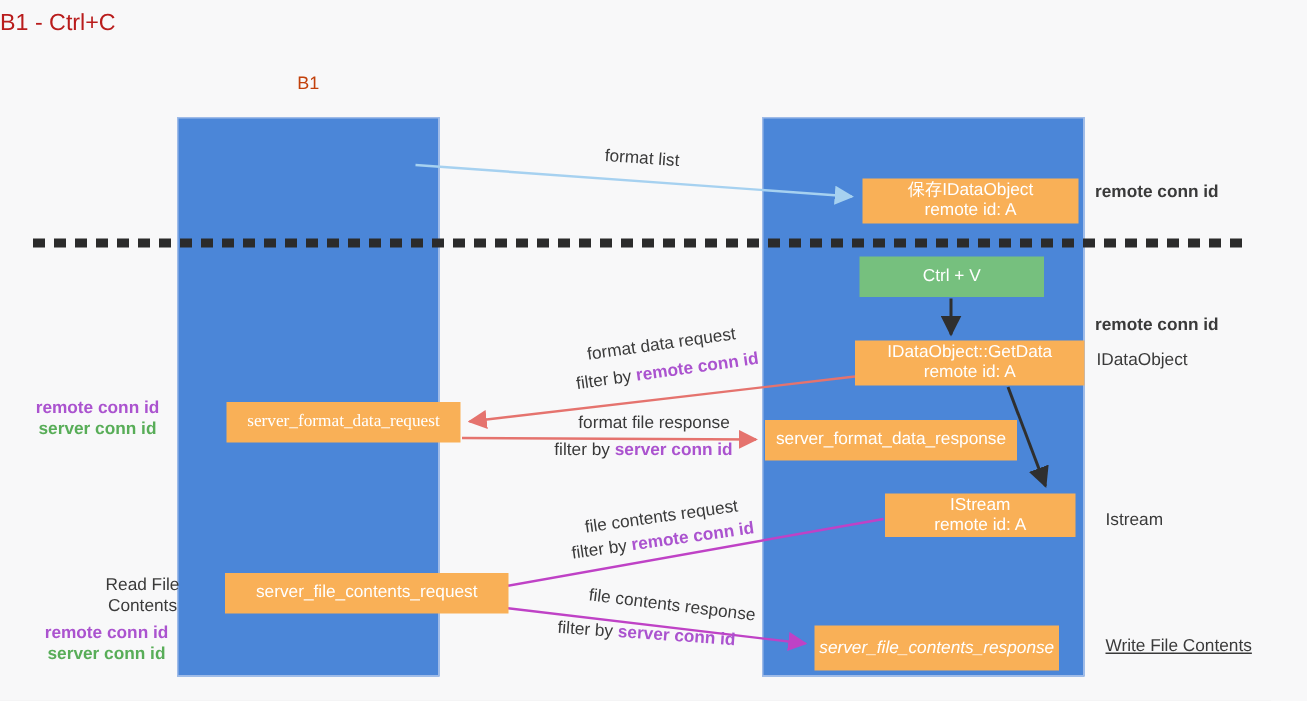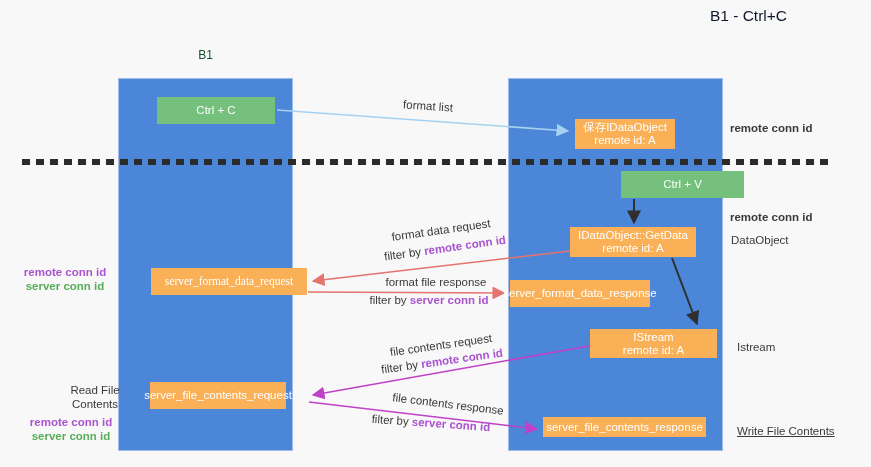--- a/index.html
+++ b/index.html
@@ -1,22 +1,22 @@
 <!DOCTYPE html>
 <html><head>
 <meta charset="utf-8">
 <style>
   html,body{margin:0;padding:0;}
   body{background:#e9e9ea;font-family:"Liberation Sans","DejaVu Sans",sans-serif;}
   .stage{position:relative;width:871px;height:467px;background:#f8f8f9;overflow:hidden;
          font-family:"Liberation Sans","DejaVu Sans",sans-serif;}
 
-  .title{position:absolute;top:6px;left:0;width:787px;text-align:right;
-         font-size:15.5px;line-height:20px;color:#0f172a;}
-  .col-header{position:absolute;top:49px;text-align:center;font-size:12px;line-height:13px;color:#14532d;}
+  .title{position:absolute;top:6px;left:0;width:787px;text-align:left;
+         font-size:15.5px;line-height:20px;color:#b91c1c;}
+  .col-header{position:absolute;top:49px;text-align:center;font-size:12px;line-height:13px;color:#c2410c;}
 
   .lifeline{position:absolute;top:78px;height:373px;background:#4b86d8;border:1px solid #9fbbe8;box-sizing:border-box;}
   .lifeline.left{left:118px;width:175px;}
   .lifeline.right{left:508px;width:215px;}
 
   .dashes{position:absolute;left:22px;top:159px;width:812px;height:6px;z-index:5;
           background:repeating-linear-gradient(to right,#2b2b2b 0 8px,transparent 8px 14px);}
 
   svg.arrows{position:absolute;left:0;top:0;z-index:6;}
 
@@ -70,56 +70,53 @@
     <line x1="634" y1="199" x2="634" y2="223" stroke="#2f2f2f" stroke-width="2" marker-end="url(#m-black)"></line>
     <line x1="672" y1="258" x2="697" y2="324" stroke="#2f2f2f" stroke-width="2" marker-end="url(#m-black)"></line>
     <line x1="570" y1="251" x2="313" y2="281" stroke="#e5736e" stroke-width="1.6" marker-end="url(#m-salmon)"></line>
     <line x1="308" y1="292" x2="504" y2="293" stroke="#e5736e" stroke-width="1.6" marker-end="url(#m-salmon)"></line>
     <line x1="589" y1="346" x2="313" y2="395" stroke="#bf42c6" stroke-width="1.6" marker-end="url(#m-magenta)"></line>
     <line x1="309" y1="402" x2="537" y2="429" stroke="#bf42c6" stroke-width="1.6" marker-end="url(#m-magenta)"></line>
   </svg>
 
   <div class="dashes"></div>
 
-  <div class="box green" style="left:157px;top:97px;width:118px;height:27px;">
-    <div>Ctrl + C</div>
-  </div>
 
-  <div class="box orange" style="left:575px;top:119px;width:100px;height:30px;">
+  <div class="box orange" style="left:575px;top:119px;width:144px;height:30px;">
     <div>保存IDataObject</div>
     <div>remote id: A</div>
   </div>
 
-  <div class="box green" style="left:573px;top:171px;width:123px;height:27px;margin-left:48px;">
+  <div class="box green" style="left:573px;top:171px;width:123px;height:27px;">
     <div>Ctrl + V</div>
   </div>
 
-  <div class="box orange" style="left:570px;top:227px;width:126px;height:30px;">
+  <div class="box orange" style="left:570px;top:227px;width:153px;height:30px;">
     <div>IDataObject::GetData</div>
     <div>remote id: A</div>
   </div>
 
   <div class="box orange" style="left:151px;top:268px;width:156px;height:27px;font-family:Liberation Serif, serif;">
     <div>server_format_data_request</div>
   </div>
 
-  <div class="box orange" style="left:510px;top:280px;width:140px;height:27px;">
+  <div class="box orange" style="left:510px;top:280px;width:168px;height:27px;">
     <div>server_format_data_response</div>
   </div>
 
   <div class="box orange" style="left:590px;top:329px;width:127px;height:29px;">
     <div>IStream</div>
     <div>remote id: A</div>
   </div>
 
-  <div class="box orange" style="left:150px;top:382px;width:136px;height:27px;">
+  <div class="box orange" style="left:150px;top:382px;width:189px;height:27px;">
     <div>server_file_contents_request</div>
   </div>
 
-  <div class="box orange" style="left:543px;top:417px;width:163px;height:20px;">
+  <div class="box orange" style="left:543px;top:417px;width:163px;height:30px;font-style:italic;">
     <div>server_file_contents_response</div>
   </div>
 
   <div class="alabel" style="left:428px;top:106px;transform:translate(-50%,-50%) rotate(4deg);">format list</div>
 
   <div class="alabel" style="left:441px;top:230px;transform:translate(-50%,-50%) rotate(-8deg);">format data request</div>
   <div class="alabel" style="left:445px;top:248px;transform:translate(-50%,-50%) rotate(-8deg);">
     <span>filter by </span><span class="purple">remote conn id</span>
   </div>
 
@@ -133,21 +130,21 @@
     <span>filter by </span><span class="purple">remote conn id</span>
   </div>
 
   <div class="alabel" style="left:448px;top:404px;transform:translate(-50%,-50%) rotate(7deg);">file contents response</div>
   <div class="alabel" style="left:431px;top:423px;transform:translate(-50%,-50%) rotate(4deg);">
     <span>filter by </span><span class="purple">server conn id</span>
   </div>
 
   <div class="sidelbl bold purple" style="left:730px;top:122px;">remote conn id</div>
   <div class="sidelbl bold purple" style="left:730px;top:211px;">remote conn id</div>
-  <div class="sidelbl" style="left:731px;top:234px;">DataObject</div>
+  <div class="sidelbl" style="left:731px;top:234px;">IDataObject</div>
   <div class="sidelbl" style="left:737px;top:341px;">Istream</div>
   <div class="sidelbl" style="left:737px;top:425px;text-decoration:underline;">Write File Contents</div>
 
   <div class="stack" style="left:15px;top:265px;width:100px;">
     <div class="purple">remote conn id</div>
     <div class="greenlbl">server conn id</div>
   </div>
 
   <div class="stack" style="left:21px;top:383px;width:100px;">
     <div style="color:#3a3a3a;margin-bottom:4px;margin-left:48px;">Read File Contents</div>

